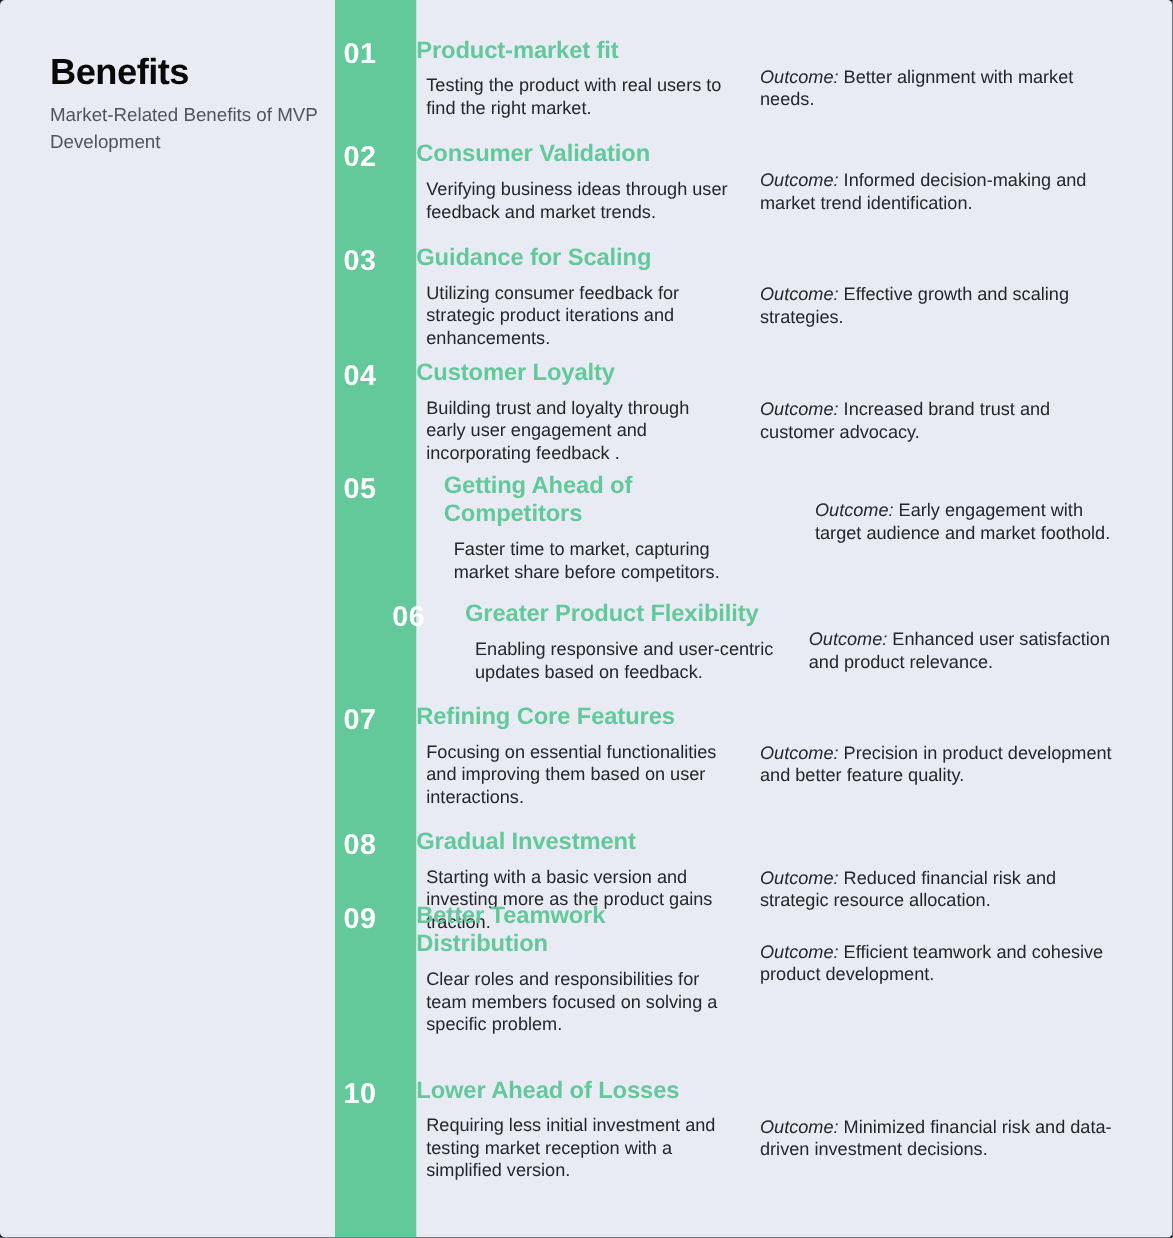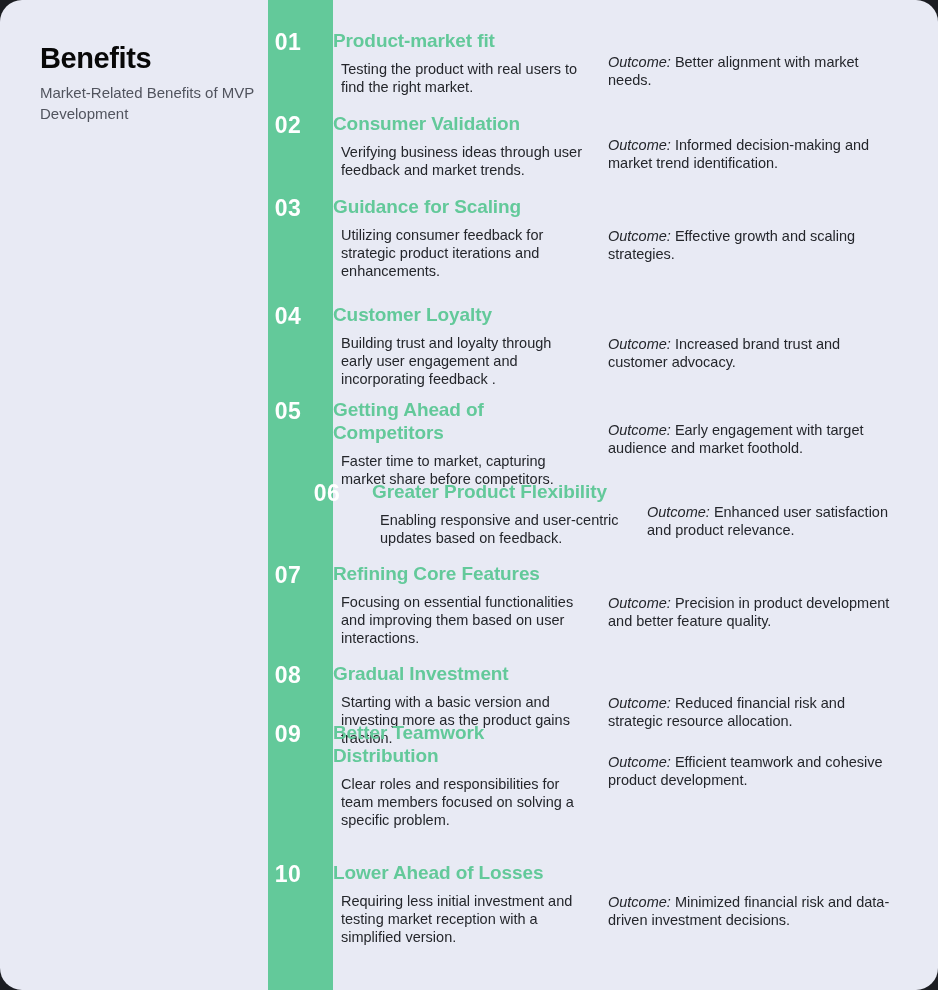--- a/index.html
+++ b/index.html
@@ -12,21 +12,21 @@
     height: 990px;
     overflow: hidden;
     font-family: "Liberation Sans", sans-serif;
   }
 
   .card {
     position: relative;
     width: 938px;
     height: 990px;
     background: #e8eaf4;
-    border-radius: 22px;
+    border-radius: 4px;
     overflow: hidden;
     box-sizing: border-box;
   }
 
   
   .number-band {
     position: absolute;
     left: 268px;
     top: 0;
     width: 65px;
@@ -167,33 +167,33 @@
           <div class="row-num">03</div>
         </div>
         <div class="row-main">
           <h2 class="row-title">Guidance for Scaling</h2>
           <p class="row-desc">Utilizing consumer feedback for strategic product iterations and enhancements.</p>
         </div>
         <div class="row-outcome-cell">
           <p class="row-outcome"><span class="outcome-label">Outcome:</span><span> Effective growth and scaling strategies.</span></p>
         </div>
       </div>
-      <div class="row" style="position: absolute; left: 0px; top: 304px; height: 100px;">
+      <div class="row" style="position: absolute; left: 0px; top: 288px; height: 100px;">
         <div class="row-num-cell">
           <div class="row-num">04</div>
         </div>
         <div class="row-main">
           <h2 class="row-title">Customer Loyalty</h2>
           <p class="row-desc">Building trust and loyalty through early user engagement and incorporating feedback .</p>
         </div>
         <div class="row-outcome-cell">
           <p class="row-outcome"><span class="outcome-label">Outcome:</span><span> Increased brand trust and customer advocacy.</span></p>
         </div>
       </div>
-      <div class="row" style="position: absolute; left: 0px; top: 399px; height: 82px;">
+      <div class="row" style="position: absolute; left: 0px; top: 378px; height: 82px; gap: 22px;">
         <div class="row-num-cell">
           <div class="row-num">05</div>
         </div>
         <div class="row-main">
           <h2 class="row-title">Getting Ahead of Competitors</h2>
           <p class="row-desc">Faster time to market, capturing market share before competitors.</p>
         </div>
         <div class="row-outcome-cell">
           <p class="row-outcome"><span class="outcome-label">Outcome:</span><span> Early engagement with target audience and market foothold.</span></p>
         </div>

